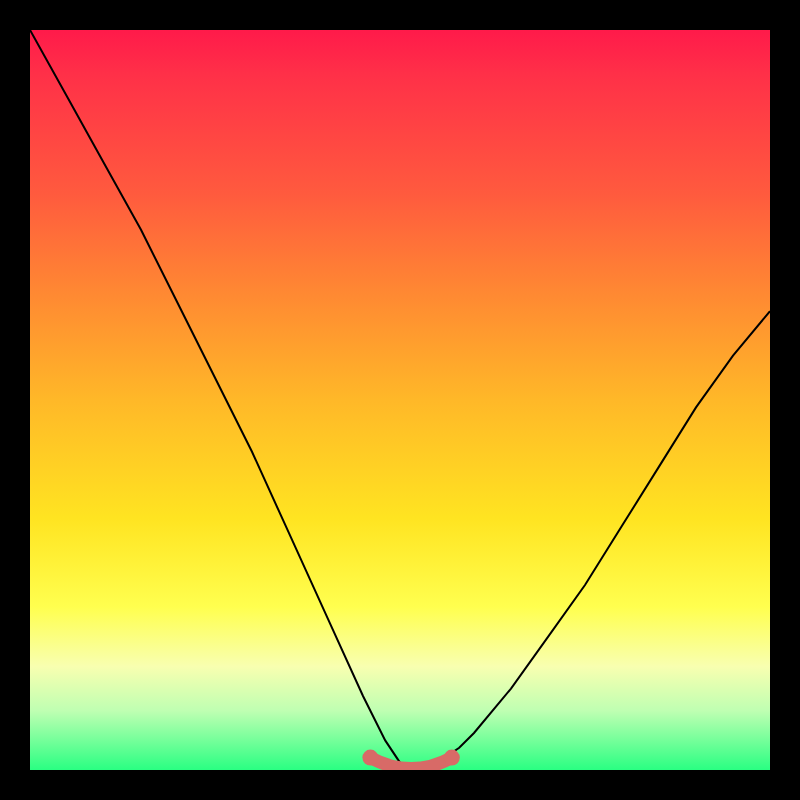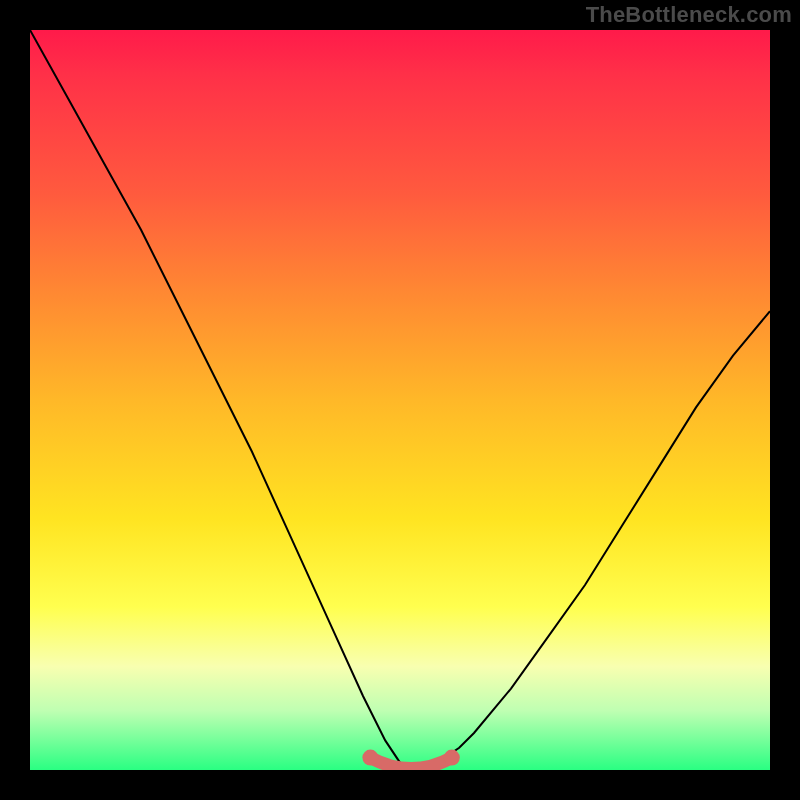--- a/index.html
+++ b/index.html
@@ -69,21 +69,20 @@
     stroke-linejoin: round;
   }
   .optimal-dot {
     fill: #d86a67;
   }
 </style>
 </head>
 <body>
 
 <div class="frame">
-  <div class="watermark">TheBottleneck.com</div>
 
   <div class="plot">
     <div class="gradient"></div>
 
     <svg class="curves" viewBox="0 0 740 740" preserveAspectRatio="none">
       <path id="curve-path" class="curve" d="M0.0 0.0 L37.0 66.6 L74.0 133.2 L111.0 199.8 L148.0 273.8 L185.0 347.8 L222.0 421.8 L259.0 503.2 L296.0 584.6 L333.0 666.0 L355.2 710.4 L370.0 732.6 L384.8 740.0 L407.0 732.6 L429.2 717.8 L444.0 703.0 L481.0 658.6 L518.0 606.8 L555.0 555.0 L592.0 495.8 L629.0 436.6 L666.0 377.4 L703.0 325.6 L740.0 281.2"></path>
       <path id="optimal-path" class="optimal" d="M 340.40000000000003 727.6 Q 360.75 738.6, 381.1 738.6 Q 401.45 738.6, 421.79999999999995 727.6"></path>
       <circle id="optimal-dot-left" class="optimal-dot" r="8" cx="340.40000000000003" cy="727.6"></circle>
       <circle id="optimal-dot-right" class="optimal-dot" r="8" cx="421.79999999999995" cy="727.6"></circle>
     </svg>

